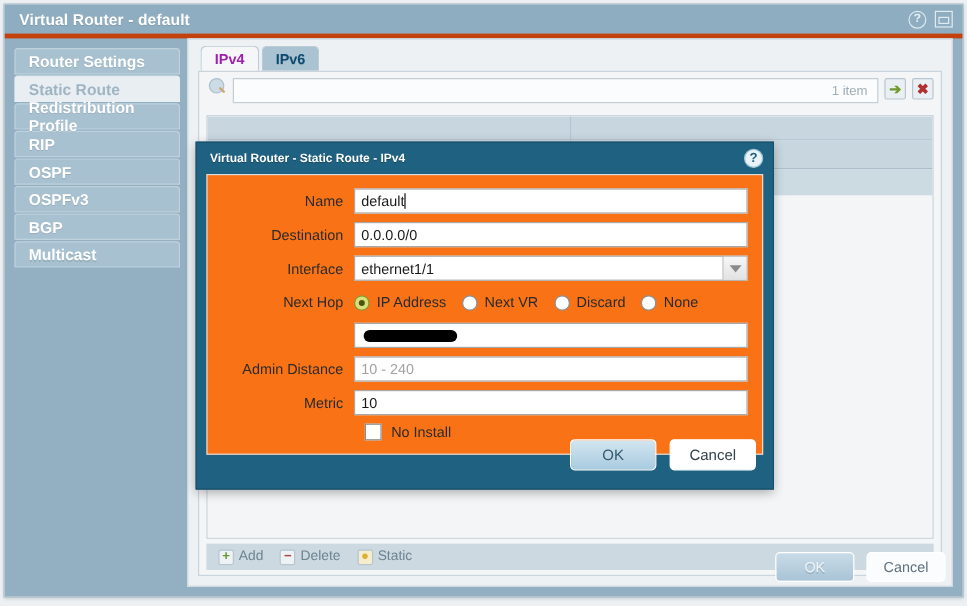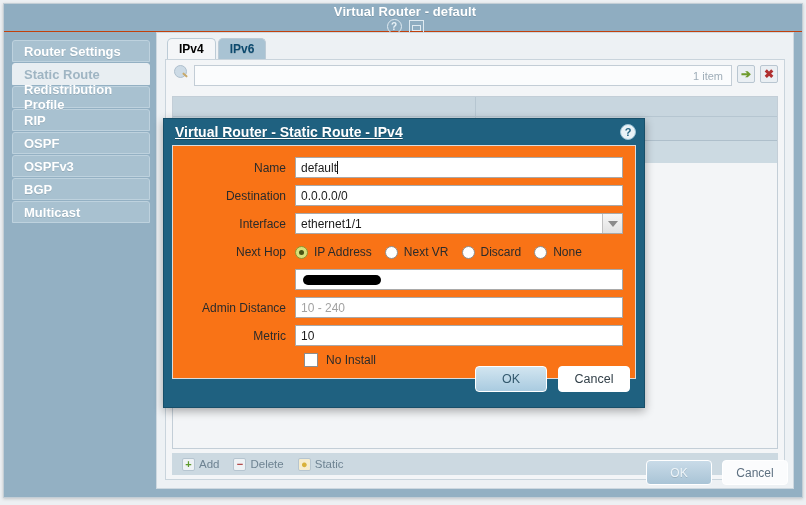--- a/index.html
+++ b/index.html
@@ -24,22 +24,21 @@
     background: #93b0c3;
     border: 1px solid #c3ced6;
     box-shadow: 0 1px 3px rgba(0,0,0,.18);
   }
   .win-title {
     height: 28px;
     background: #8fadc1;
     display: flex;
     align-items: center;
     padding: 0 8px 0 12px;
-    border-bottom: 1px solid #c2410c;
-    flex-direction: column;
+    border-bottom: 4px solid #c2410c;
   }
   .win-title-text {
     color: #ffffff;
     font-size: 13px;
     font-weight: bold;
     letter-spacing: .1px;
     flex: 1;
     text-shadow: 0 1px 0 rgba(0,0,0,.12);
   }
   .win-title-icons { display: flex; align-items: center; gap: 7px; }
@@ -104,21 +103,21 @@
   .tab {
     height: 21px; min-width: 40px;
     padding: 0 11px;
     display: flex; align-items: center; justify-content: center;
     font-size: 12px; font-weight: bold;
     border: 1px solid #bccbd6;
     border-bottom: none;
     border-radius: 5px 5px 0 0;
     cursor: pointer;
   }
-  .tab.active { background: #f4f6f8; color: #000000; }
+  .tab.active { background: #f4f6f8; color: #a21caf; }
   .tab.inactive { background: #a9c3d3; color: #0c4a6e; text-shadow: 0 1px 0 rgba(0,0,0,.1); }
 
   .panel {
     position: absolute; left: 8px; right: 8px; top: 26px; bottom: 8px;
     background: #f3f5f7;
     border: 1px solid #c9d4dc;
   }
 
   
   .searchbar {
@@ -245,23 +244,22 @@
     border: 1px solid #184f69;
     box-shadow: 0 3px 9px rgba(0,0,0,.33);
   }
   .modal-title {
     height: 26px;
     display: flex; align-items: center;
     padding: 0 8px 0 11px;
   }
   .modal-title-text {
     flex: 1;
-    color: #ffffff; font-size: 14px; font-weight: bold;
+    color: #ffffff; font-size: 10px; font-weight: bold;
     text-shadow: 0 1px 0 rgba(0,0,0,.25);
-    text-decoration: underline;
   }
   .modal-help {
     width: 16px; height: 16px; border-radius: 50%;
     background: #e9f2f7;
     color: #1f6180; font-size: 11px; font-weight: bold;
     display: flex; align-items: center; justify-content: center;
     line-height: 1;
     cursor: pointer;
     border: 1px solid #9cc3d6;
   }

